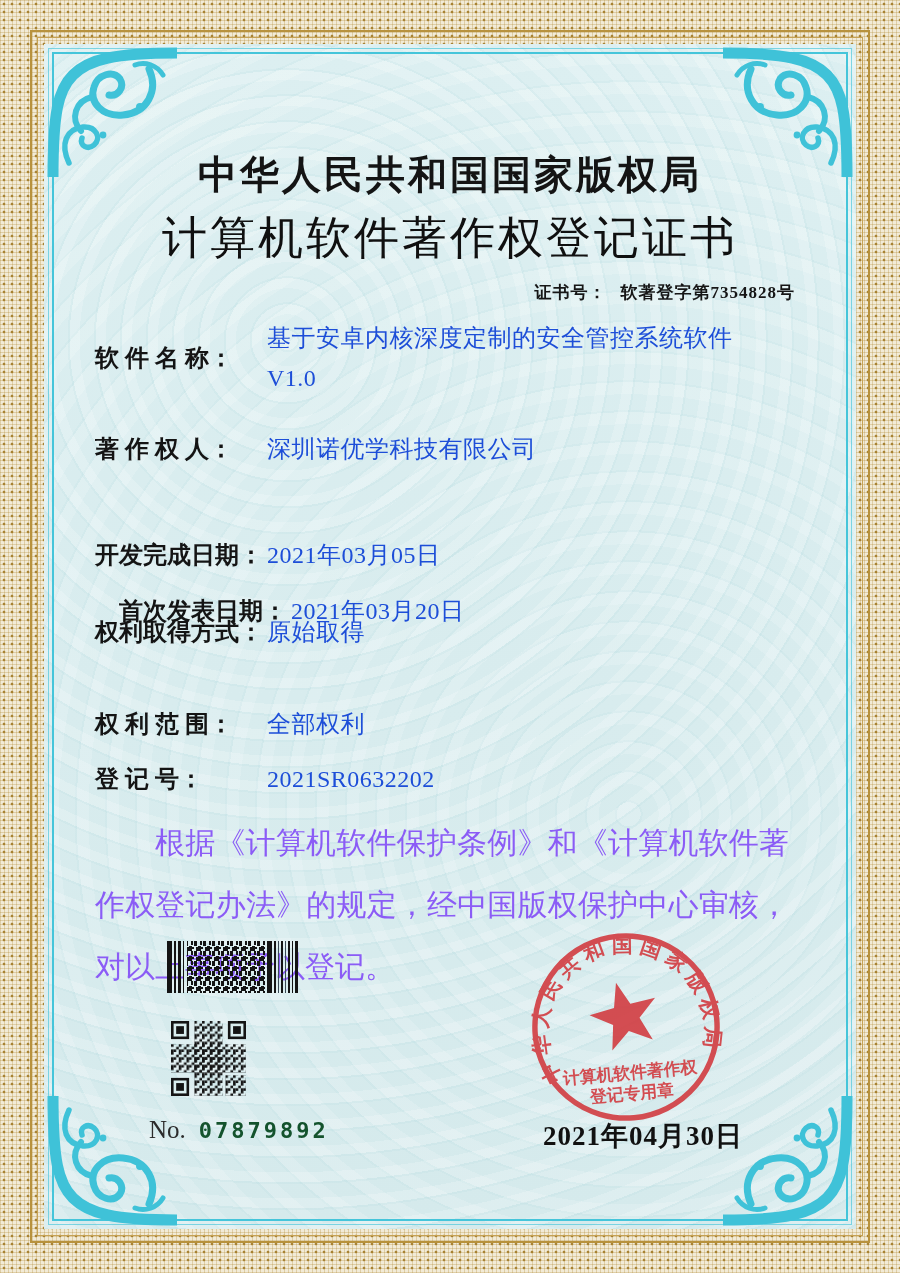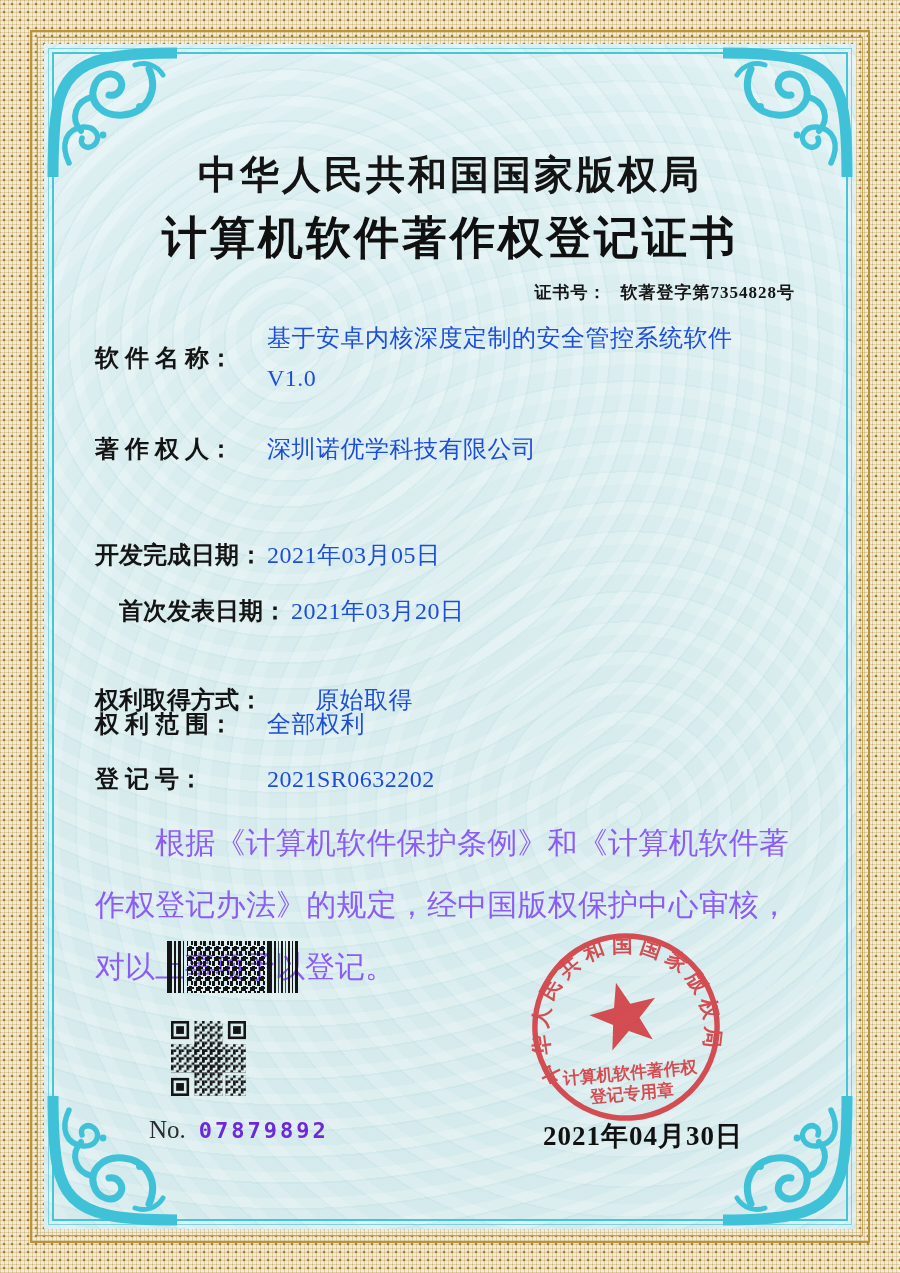--- a/index.html
+++ b/index.html
@@ -44,47 +44,47 @@
   .fl-bl{left:45px;bottom:45px;transform:scaleY(-1);}
   .fl-br{right:45px;bottom:45px;transform:scale(-1,-1);}
   
   .content{position:absolute;inset:0;z-index:5;}
   .authority{
     position:absolute;left:0;right:0;top:148px;text-align:center;
     font-size:39px;font-weight:bold;letter-spacing:3px;color:#141414;
   }
   .cert-title{
     position:absolute;left:0;right:0;top:208px;text-align:center;
-    font-size:45px;font-weight:bold;letter-spacing:3px;color:#101010;
+    font-size:45px;font-weight:normal;letter-spacing:3px;color:#101010;
   }
   .cert-no{
     position:absolute;right:105px;top:281px;font-size:17px;font-weight:bold;
     letter-spacing:1px;color:#161616;
   }
   .cert-no .lbl{margin-right:14px;}
   .row{position:absolute;left:95px;display:flex;align-items:center;font-size:24px;line-height:40px;}
   .row .label{flex:none;width:172px;font-weight:bold;color:#141414;}
   .row .value{font-weight:normal;color:#1d4ed8;letter-spacing:.5px;}
   .r-name{top:318px;}
   .r-owner{top:429px;}
   .r-dev{top:535px;}
   .r-pub{top:591px;margin-left:24px;}
-  .r-acq{top:680px;gap:48px;}
+  .r-acq{top:612px;}
   .r-scope{top:704px;}
   .r-reg{top:759px;}
   .statement{
     position:absolute;left:95px;top:812px;width:694px;
     font-size:30px;line-height:62px;text-indent:2em;text-align:justify;color:#8b5cf6;
   }
   .barcode{position:absolute;left:167px;top:941px;width:137px;height:52px;}
   .qrcode{position:absolute;left:171px;top:1021px;width:75px;height:75px;}
   .serial{position:absolute;left:149px;top:1116px;font-size:25px;color:#2b2b2b;}
   .serial .num{
     font-family:"DejaVu Sans Mono",monospace;font-size:22px;font-weight:bold;
-    color:#6d28d9;letter-spacing:3px;margin-left:13px;
+    color:#14532d;letter-spacing:3px;margin-left:13px;
   }
   .seal{position:absolute;left:527px;top:928px;width:198px;height:198px;transform:rotate(-5deg);opacity:.9;}
   .issue-date{
     position:absolute;left:543px;top:1118px;font-size:27px;font-weight:bold;
     letter-spacing:1px;color:#111;
   }
 </style>
 </head>
 <body>
 

